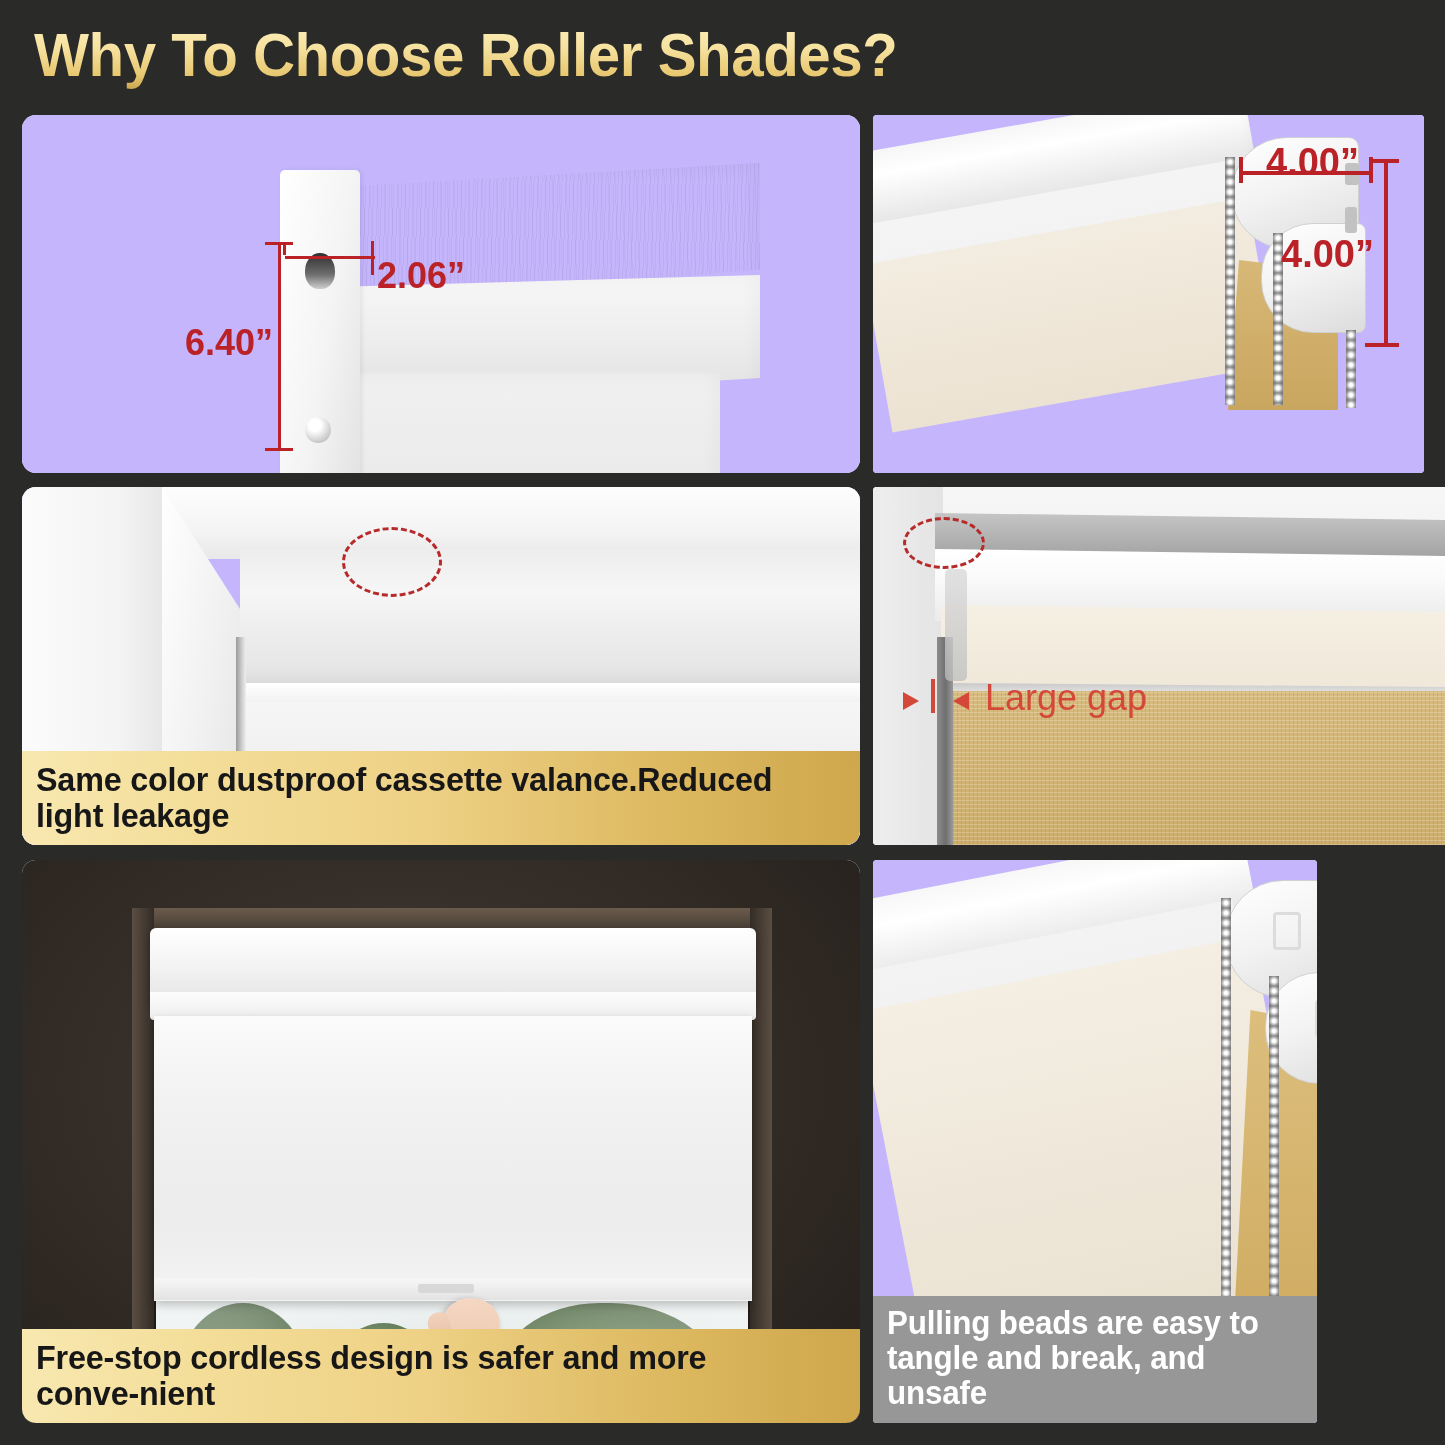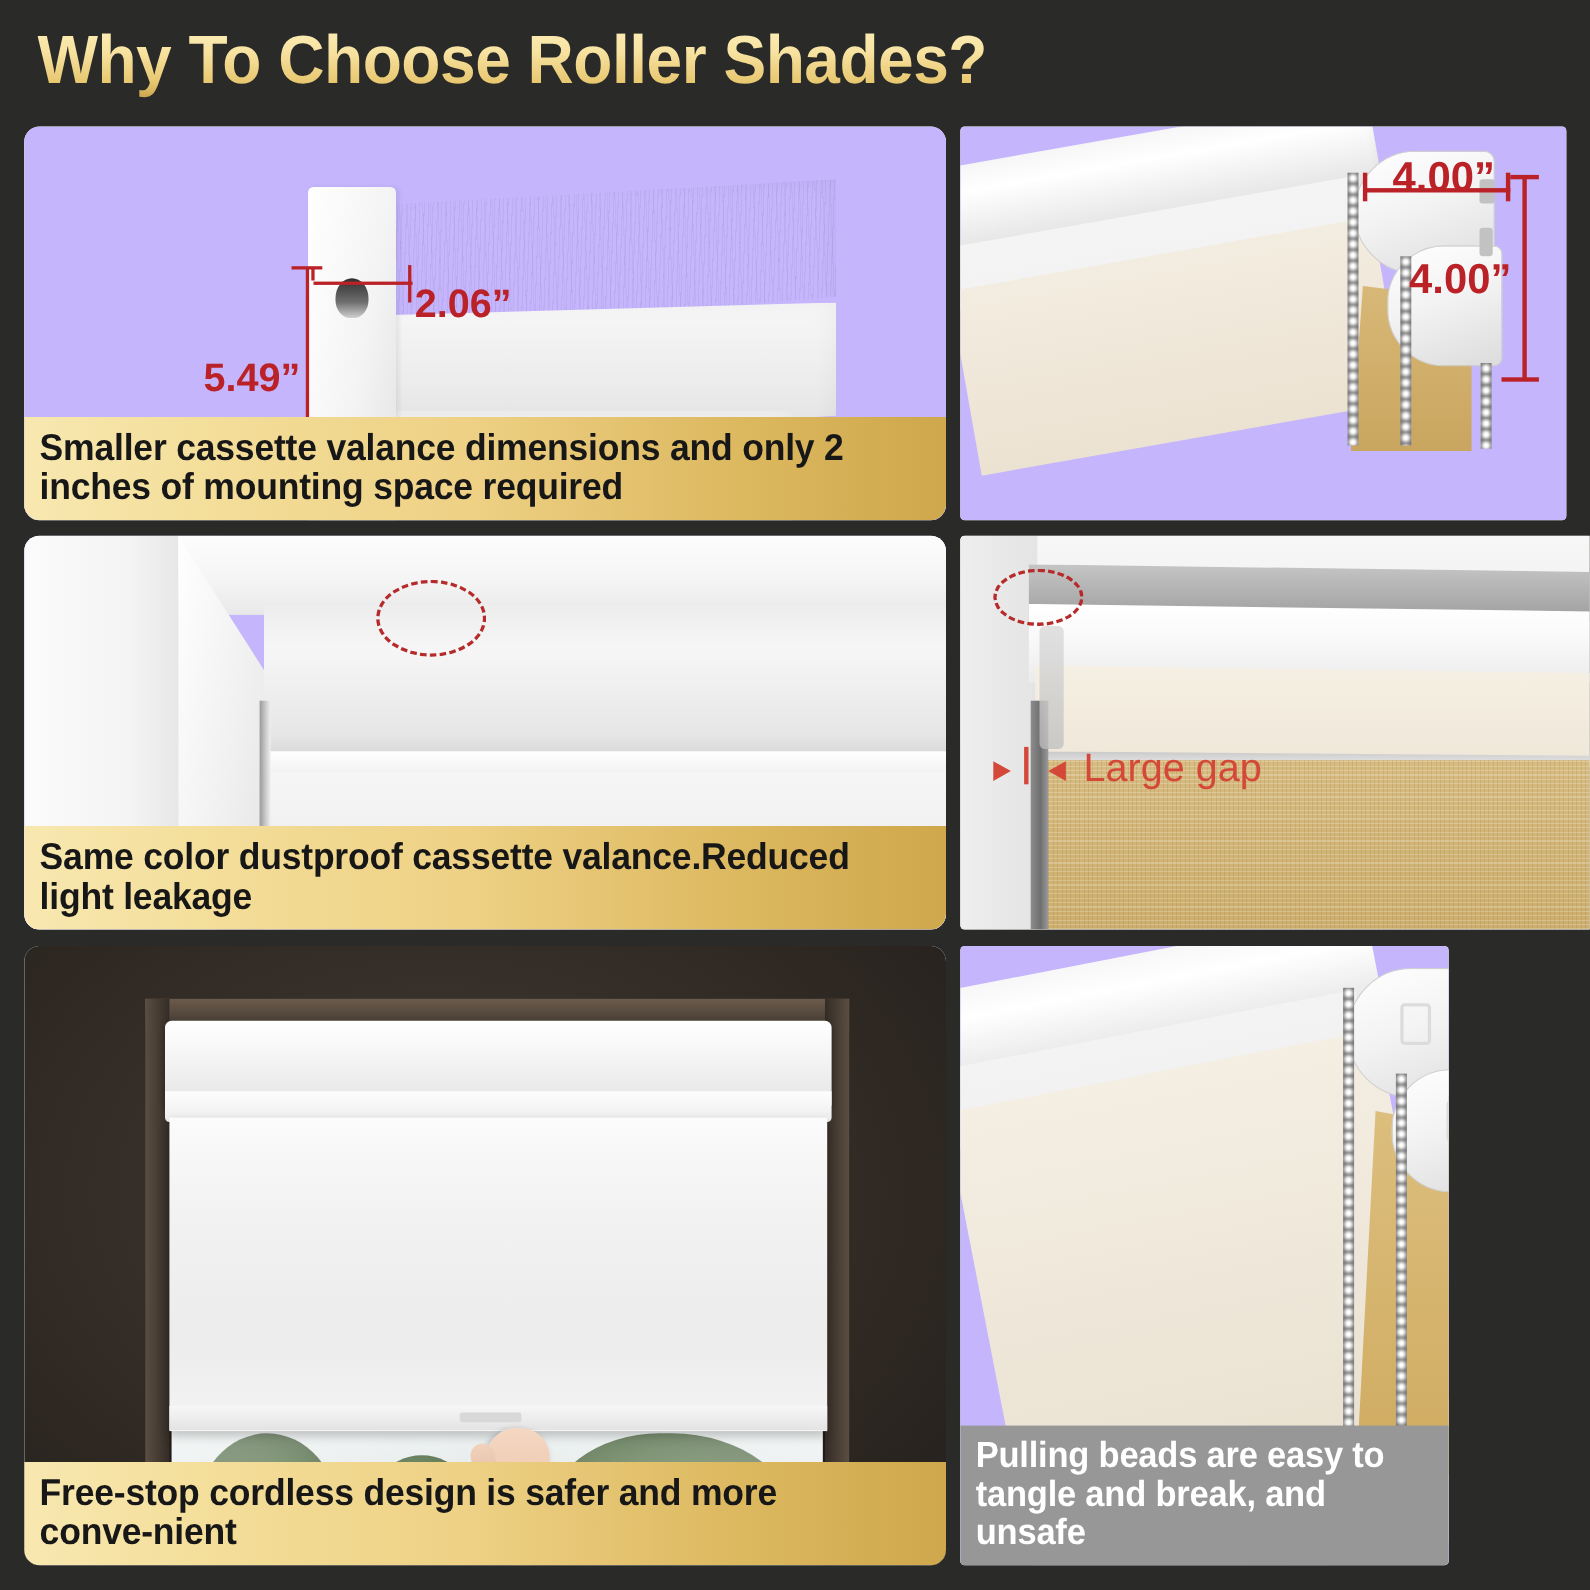--- a/index.html
+++ b/index.html
@@ -126,26 +126,23 @@
                 border-radius:50%;"></div>
 
     <div class="dim-line" style="left:263px; top:141px; width:90px; height:3px;"></div>
     <div class="dim-line" style="left:349px; top:126px; width:3px; height:34px;"></div>
     <div class="dim-line" style="left:261px; top:128px; width:3px; height:12px;"></div>
     <div class="dim-txt" style="left:355px; top:140px; font-size:36px;">2.06”</div>
 
     <div class="dim-line" style="left:256px; top:128px; width:3px; height:208px;"></div>
     <div class="dim-line" style="left:243px; top:127px; width:28px; height:3px;"></div>
     <div class="dim-line" style="left:243px; top:333px; width:28px; height:3px;"></div>
-    <div class="dim-txt" style="left:163px; top:207px; font-size:36px;">5.49”</div>
-  </div>
-
-  <div class="cap cap-gold">
-    <span>Smaller cassette valance dimensions and only 2 inches of mounting space required</span>
-  </div>
+    <div class="dim-txt" style="left:163px; top:207px; font-size:36px;">6.40”</div>
+  </div>
+
 </div>
 
 <div class="panel sq" style="left:873px; top:115px; width:551px; height:358px;">
   <div class="photo wht">
 
     <div style="position:absolute; left:-10px; top:38px; width:395px; height:110px;
                 background:linear-gradient(180deg,#f6f6f6 0%,#ffffff 22%,#e9e9e9 62%,#d8d8d8 100%);
                 transform:rotate(-10deg); transform-origin:left center;
                 box-shadow:inset 0 -6px 10px rgba(0,0,0,.05);"></div>
 

